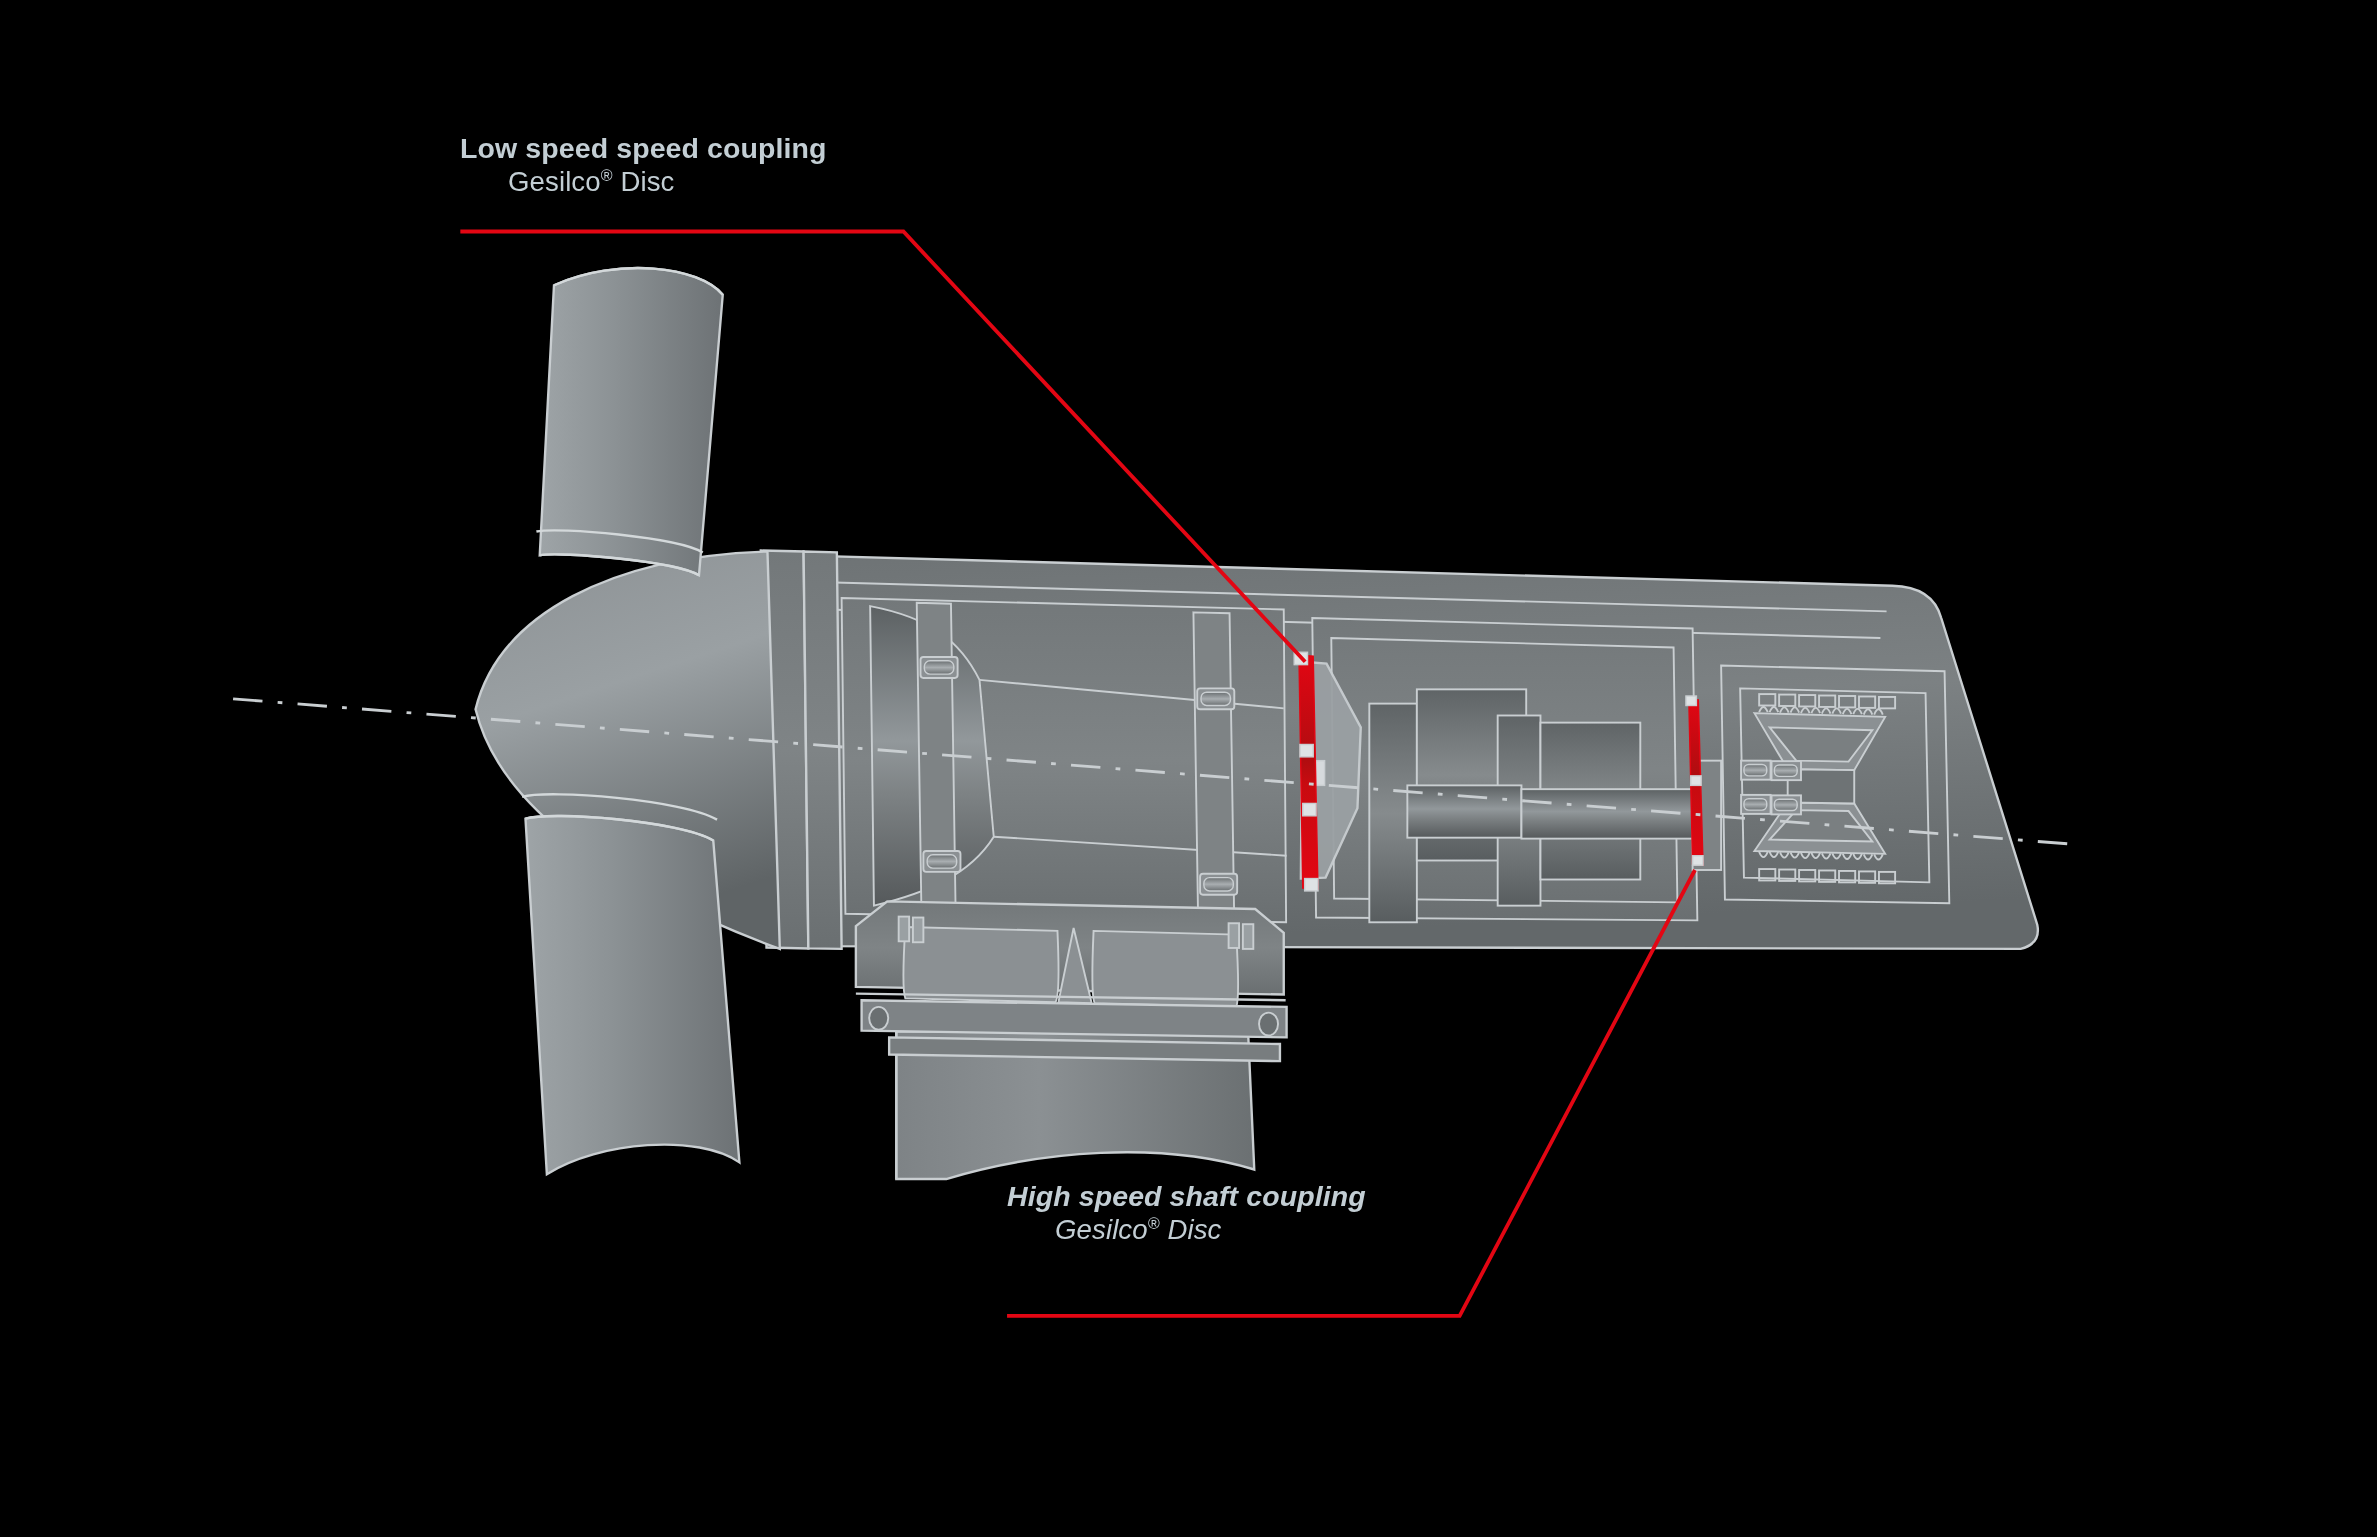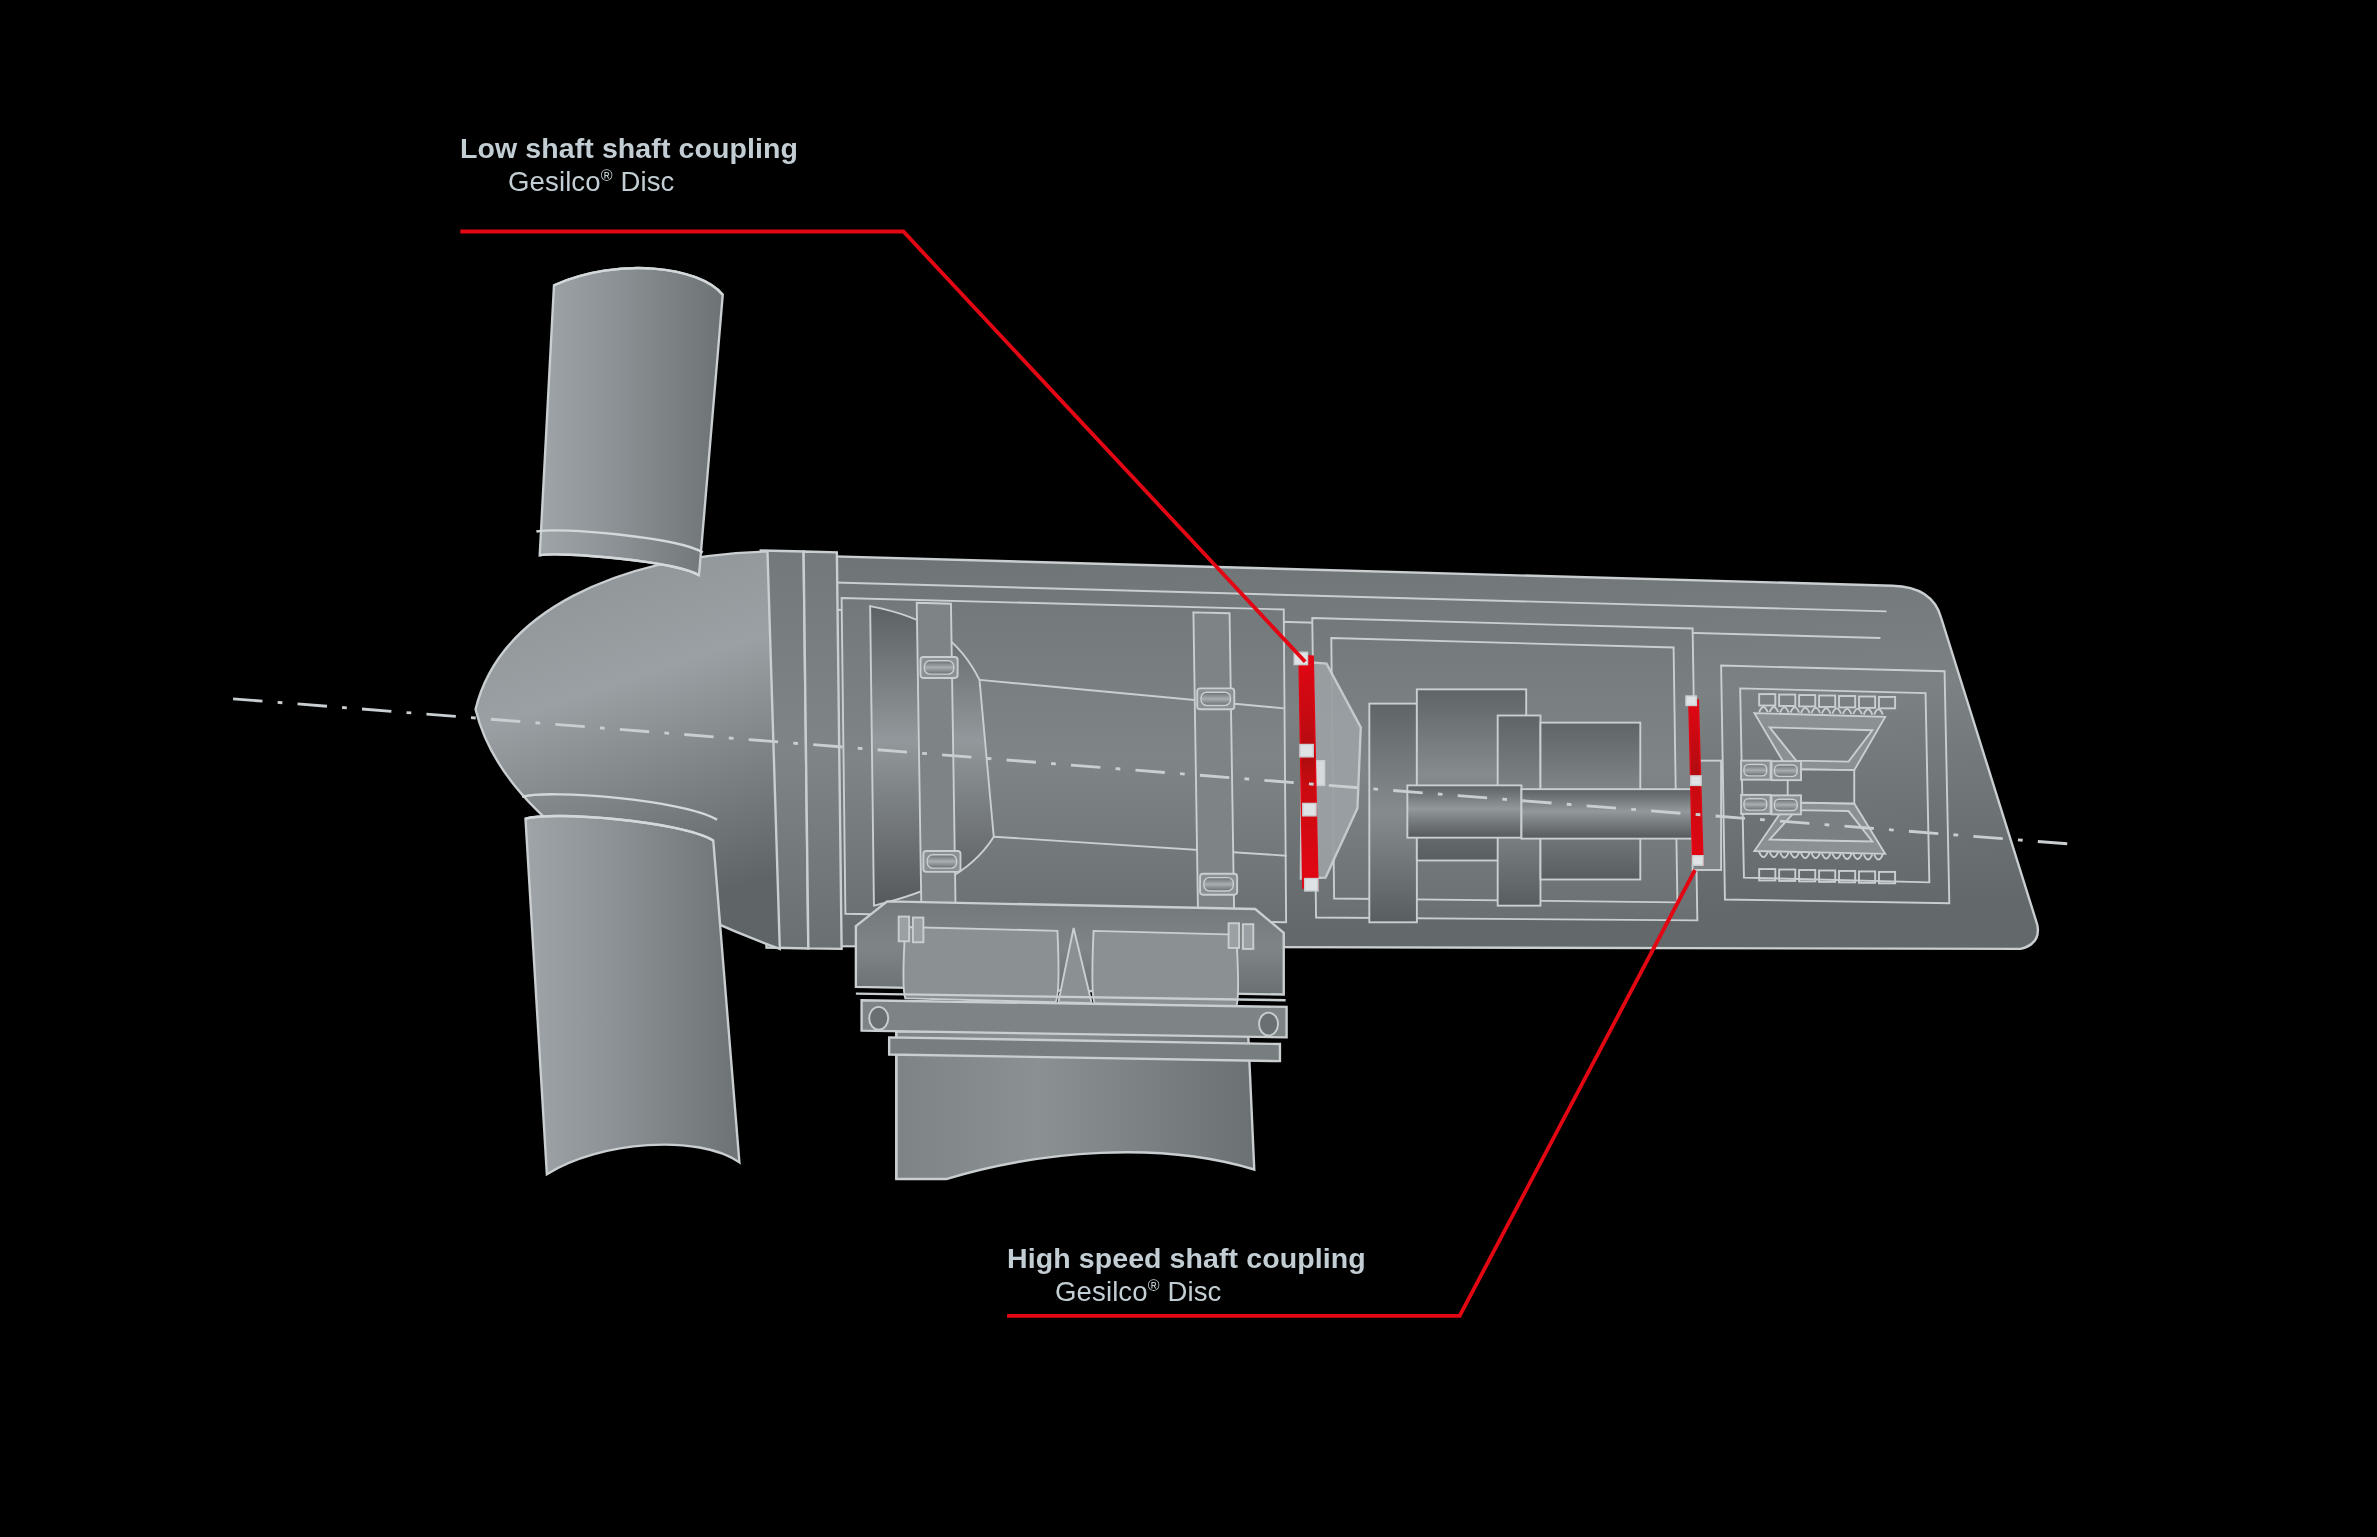--- a/index.html
+++ b/index.html
@@ -7,21 +7,21 @@
   body{width:2403px;height:1537px;overflow:hidden;
        font-family:"Liberation Sans","DejaVu Sans",sans-serif;}
   #stage{position:relative;width:2403px;height:1537px;background:#000;}
   svg#scene{position:absolute;inset:0;width:2403px;height:1537px;display:block;}
 
   .lbl{position:absolute;white-space:nowrap;color:#c3ced4;}
   .lbl .l1{font-size:28.5px;font-weight:700;letter-spacing:0.1px;line-height:1.18;}
   .lbl .l2{font-size:27.6px;font-weight:400;letter-spacing:0.1px;line-height:1.18;margin-left:48px;}
   .lbl sup{font-size:.58em;vertical-align:super;line-height:0;}
   #label-low{left:460px;top:132px;}
-  #label-high{left:1007px;top:1242px;}
+  #label-high{left:1007px;top:1180px;font-style:italic;}
 </style>
 </head>
 <body>
 
 <div id="stage">
 
   <svg id="scene" viewBox="0 0 5054 3233">
     <defs>
       <linearGradient id="gCone" x1="0" y1="0" x2="0.25" y2="1">
         <stop offset="0" stop-color="#8c9194"></stop>
@@ -262,21 +262,21 @@
 
     <g>
       <path d="M968,487 L1900,487 L2745,1392" fill="none" stroke="#e30613" stroke-width="8" stroke-linejoin="miter"></path>
     </g>
     <g>
       <path d="M2118,2768 L3070,2768 L3565,1830" fill="none" stroke="#e30613" stroke-width="8" stroke-linejoin="miter"></path>
     </g>
   </svg>
 
   <div class="lbl" id="label-low">
-    <div class="l1">Low shaft shaft coupling</div>
+    <div class="l1">Low speed speed coupling</div>
     <div class="l2"><span>Gesilco</span><sup>®</sup><span> Disc</span></div>
   </div>
 
   <div class="lbl" id="label-high">
     <div class="l1">High speed shaft coupling</div>
     <div class="l2"><span>Gesilco</span><sup>®</sup><span> Disc</span></div>
   </div>
 
 </div>
 

